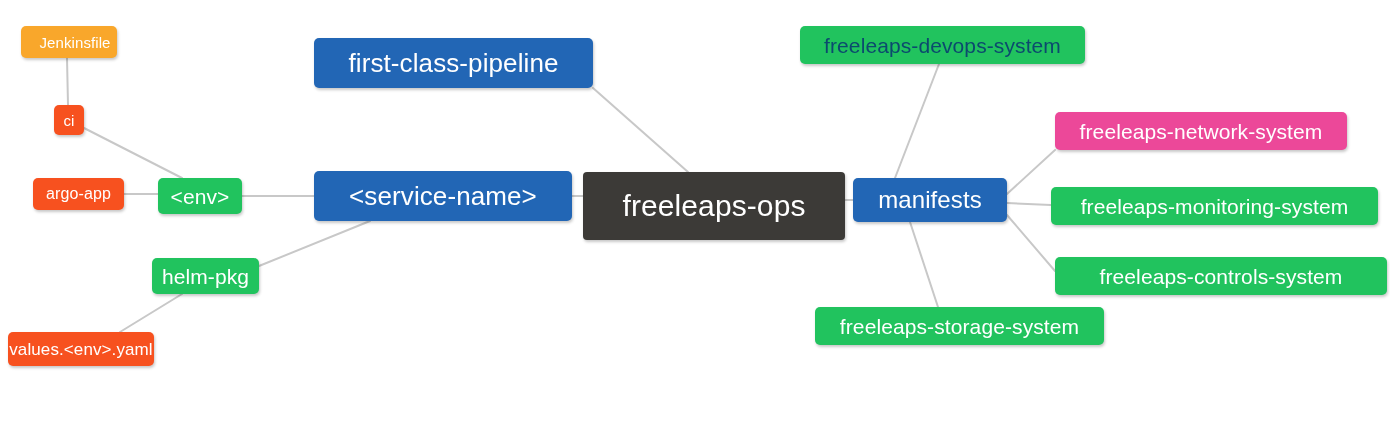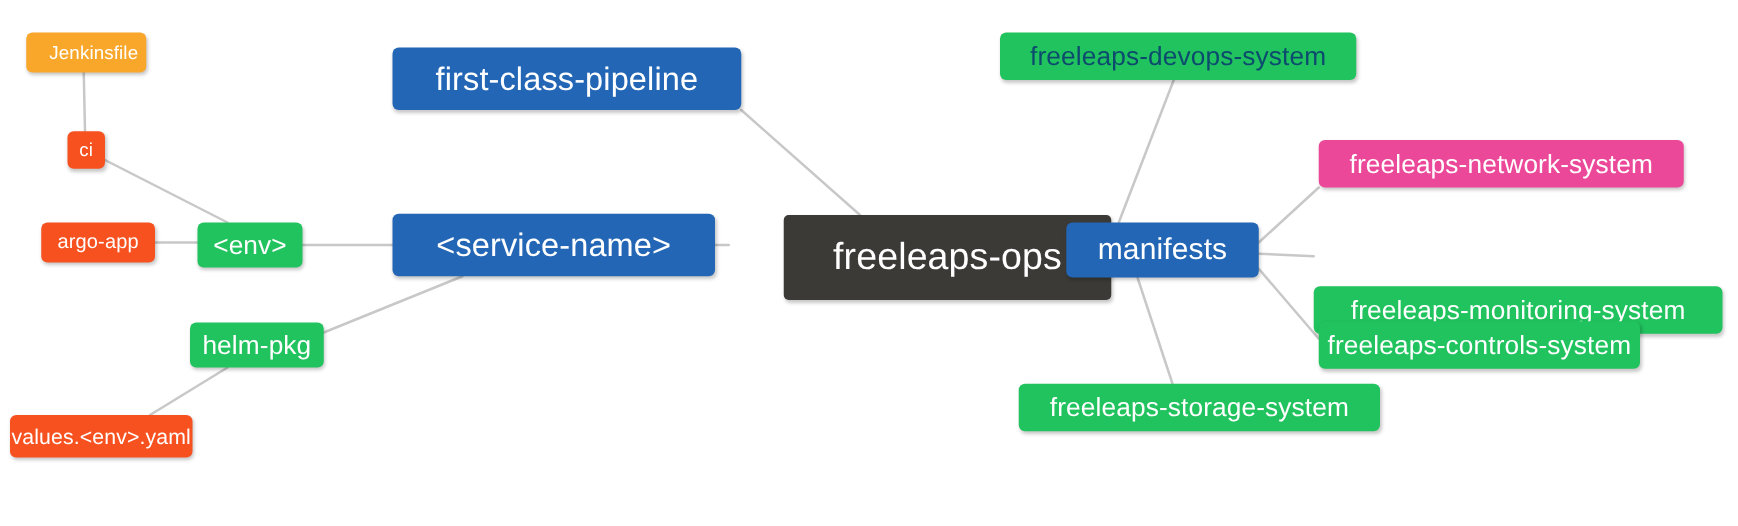--- a/index.html
+++ b/index.html
@@ -34,21 +34,20 @@
     justify-content: center;
     color: #ffffff;
     border-radius: 5px;
     white-space: nowrap;
     box-shadow: 1px 2px 3px rgba(0,0,0,0.22);
     line-height: 1;
     letter-spacing: 0.1px;
   }
   .node-root {
     border-radius: 4px;
-    margin-left: 44px;
   }
 </style>
 </head>
 <body>
 
 <div id="mindmap">
   <svg id="edges" viewBox="0 0 1390 421" width="1390" height="421">
       <line x1="593" y1="88" x2="688" y2="172" stroke="#c8c8c8" stroke-width="2" stroke-linecap="round"></line>
       <line x1="572" y1="196" x2="583" y2="196" stroke="#c8c8c8" stroke-width="2" stroke-linecap="round"></line>
       <line x1="845" y1="200" x2="853" y2="200" stroke="#c8c8c8" stroke-width="2" stroke-linecap="round"></line>
@@ -70,17 +69,17 @@
       <div class="node" style="left: 314px; top: 171px; width: 258px; height: 50px; background: rgb(34, 102, 181); color: rgb(255, 255, 255); font-size: 26px;">&lt;service-name&gt;</div>
       <div class="node" style="left: 853px; top: 178px; width: 154px; height: 44px; background: rgb(34, 102, 181); color: rgb(255, 255, 255); font-size: 24px;">manifests</div>
       <div class="node" style="left: 158px; top: 178px; width: 84px; height: 36px; background: rgb(33, 195, 94); color: rgb(255, 255, 255); font-size: 21px;">&lt;env&gt;</div>
       <div class="node" style="left: 152px; top: 258px; width: 107px; height: 36px; background: rgb(33, 195, 94); color: rgb(255, 255, 255); font-size: 21px;">helm-pkg</div>
       <div class="node" style="left: 54px; top: 105px; width: 30px; height: 30px; background: rgb(247, 81, 31); color: rgb(255, 255, 255); font-size: 15px; text-align: center;">ci</div>
       <div class="node" style="left: 21px; top: 26px; width: 96px; height: 32px; background: rgb(249, 167, 43); color: rgb(255, 255, 255); font-size: 15px; padding-left: 12px;">Jenkinsfile</div>
       <div class="node" style="left: 33px; top: 178px; width: 91px; height: 32px; background: rgb(247, 81, 31); color: rgb(255, 255, 255); font-size: 16px;">argo-app</div>
       <div class="node" style="left: 8px; top: 332px; width: 146px; height: 34px; background: rgb(247, 81, 31); color: rgb(255, 255, 255); font-size: 17px;">values.&lt;env&gt;.yaml</div>
       <div class="node" style="left: 800px; top: 26px; width: 285px; height: 38px; background: rgb(33, 195, 94); color: #0c4a6e; font-size: 21px;">freeleaps-devops-system</div>
       <div class="node" style="left: 1055px; top: 112px; width: 292px; height: 38px; background: #ec4899; color: rgb(255, 255, 255); font-size: 21px;">freeleaps-network-system</div>
-      <div class="node" style="left: 1051px; top: 187px; width: 327px; height: 38px; background: rgb(33, 195, 94); color: rgb(255, 255, 255); font-size: 21px; margin-top: 42px;">freeleaps-monitoring-system</div>
-      <div class="node" style="left: 1055px; top: 257px; width: 257px; height: 38px; background: rgb(33, 195, 94); color: rgb(255, 255, 255); font-size: 21px;">freeleaps-controls-system</div>
+      <div class="node" style="left: 1051px; top: 187px; width: 327px; height: 38px; background: rgb(33, 195, 94); color: rgb(255, 255, 255); font-size: 21px;">freeleaps-monitoring-system</div>
+      <div class="node" style="left: 1055px; top: 257px; width: 332px; height: 38px; background: rgb(33, 195, 94); color: rgb(255, 255, 255); font-size: 21px;">freeleaps-controls-system</div>
       <div class="node" style="left: 815px; top: 307px; width: 289px; height: 38px; background: rgb(33, 195, 94); color: rgb(255, 255, 255); font-size: 21px;">freeleaps-storage-system</div>
     </div>
 </div>
 
 </body></html>

